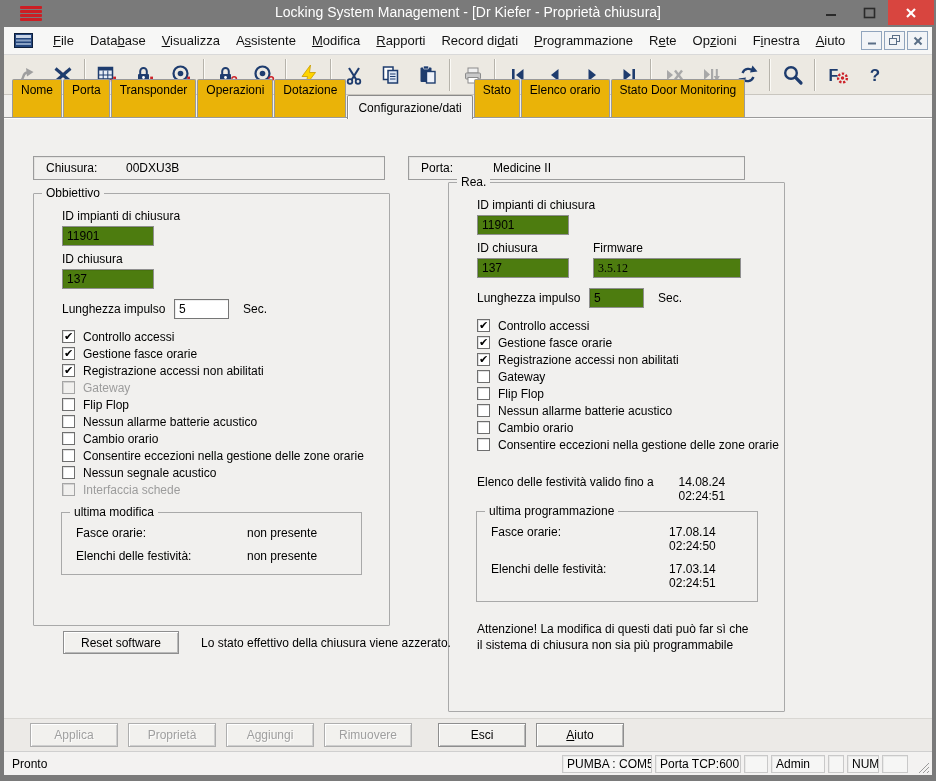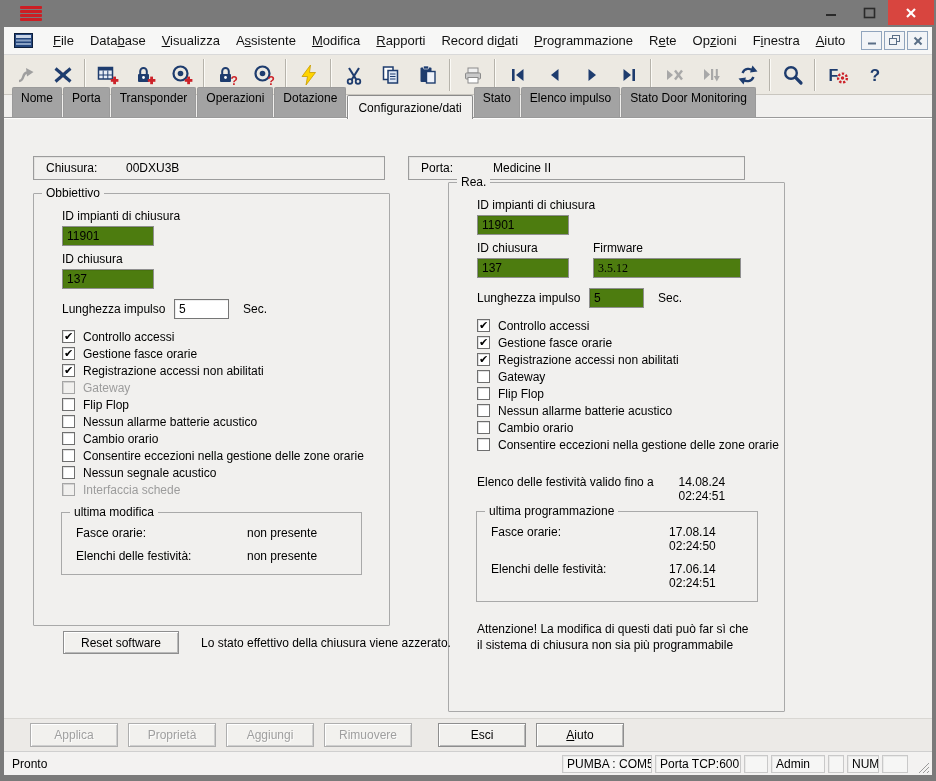--- a/index.html
+++ b/index.html
@@ -26,21 +26,21 @@
   .mdi-btn { width:21px; height:19px; background:#f2f4f7; border:1px solid #90a4bd; display:flex; align-items:center; justify-content:center; }
 
   
   .toolbar { position:absolute; top:55px; left:4px; right:4px; height:40px; background:#ece9e2; border-bottom:1px solid #c9c6bf; display:flex; align-items:center; padding-left:3px; }
   .tb-btn { width:37px; height:34px; display:flex; align-items:center; justify-content:center; background:transparent; border:1px solid transparent; cursor:pointer; }
   .tb-btn.disabled { cursor:default; }
   .tb-sep { width:2px; height:32px; margin:0 3px; border-left:1px solid #b6b3ab; border-right:1px solid #fbfaf6; }
 
   
   .tabstrip { position:absolute; top:95px; left:4px; right:4px; height:23px; background:#f1f0ee; display:flex; align-items:flex-end; padding-left:8px; }
-  .tab { font-size:12px; color:#000; background:#a3a3a3; border:1px solid #9a9a9a; border-bottom:none; border-radius:2px 2px 0 0; padding:3px 8px 13px 8px; margin-right:1px; position:relative; cursor:pointer; white-space:nowrap; }
+  .tab { font-size:12px; color:#000; background:#eab308; border:1px solid #9a9a9a; border-bottom:none; border-radius:2px 2px 0 0; padding:3px 8px 21px 8px; margin-right:1px; position:relative; cursor:pointer; white-space:nowrap; }
   .tab.active { background:#f1f0ee; padding:5px 10px 4px 10px; z-index:3; border-color:#8a8a8a; box-shadow:1px 0 0 #fff inset; }
   .tabstrip::after { content:""; position:absolute; left:0; right:0; bottom:0; height:1px; background:#9a9a9a; z-index:1; }
   .tab.active { margin-bottom:-1px; }
 
   
   .tabpage { position:absolute; top:118px; left:4px; right:4px; height:600px; background:#f1f0ee; border-top:1px solid #fdfdfc; }
 
   .headerbox { position:absolute; height:24px; border:1px solid #9c9c9c; background:#f1f0ee; display:flex; align-items:center; font-size:12px; box-shadow:inset 1px 1px 0 rgba(0,0,0,0.05); }
   .hb-label { padding-left:12px; }
   .hb-left .hb-label { width:92px; }
@@ -111,20 +111,21 @@
 
 <div class="window">
 
   <div class="titlebar">
     <div class="app-logo">
         <i></i>
         <i></i>
         <i></i>
         <i></i>
       </div>
+    <div class="win-title">Locking System Management - [Dr Kiefer - Proprietà chiusura]</div>
     <div class="win-controls">
       <button class="win-btn">
         <svg width="12" height="12">
             <line x1="1" y1="8" x2="11" y2="8" stroke="#2a2a2a" stroke-width="2"></line>
           </svg>
       </button>
       <button class="win-btn">
         <svg width="13" height="12">
             <rect x="1.5" y="1.5" width="10" height="9" fill="none" stroke="#2a2a2a" stroke-width="1.6"></rect>
           </svg>
@@ -357,21 +358,21 @@
   </div>
 
   <div class="tabstrip" id="tabstrip">
       <div class="tab">Nome</div>
       <div class="tab">Porta</div>
       <div class="tab">Transponder</div>
       <div class="tab">Operazioni</div>
       <div class="tab">Dotazione</div>
       <div class="tab active">Configurazione/dati</div>
       <div class="tab">Stato</div>
-      <div class="tab">Elenco impulso</div>
+      <div class="tab">Elenco orario</div>
       <div class="tab">Stato Door Monitoring</div>
     </div>
 
   <div class="tabpage">
 
     <div class="headerbox hb-left" style="left:29px; top:37px; width:352px;">
       <span class="hb-label">Chiusura:</span>
       <span class="hb-value">00DXU3B</span>
     </div>
     <div class="headerbox hb-right" style="left:404px; top:37px; width:337px;">
@@ -506,21 +507,21 @@
           <span>14.08.24 02:24:51</span>
         </div>
         <div class="subgroup right" style="margin-top:8px;">
           <span class="sg-legend">ultima programmazione</span>
           <div class="sg-row">
               <span class="sg-label">Fasce orarie:</span>
               <span class="sg-value">17.08.14 02:24:50</span>
             </div>
           <div class="sg-row">
               <span class="sg-label">Elenchi delle festività:</span>
-              <span class="sg-value">17.06.14 02:24:51</span>
+              <span class="sg-value">17.03.14 02:24:51</span>
             </div>
         </div>
         <div class="warning">
           <div>Attenzione! La modifica di questi dati può far sì che</div>
           <div>il sistema di chiusura non sia più programmabile</div>
         </div>
       </div>
     </div>
 
     <div class="reset-row">

